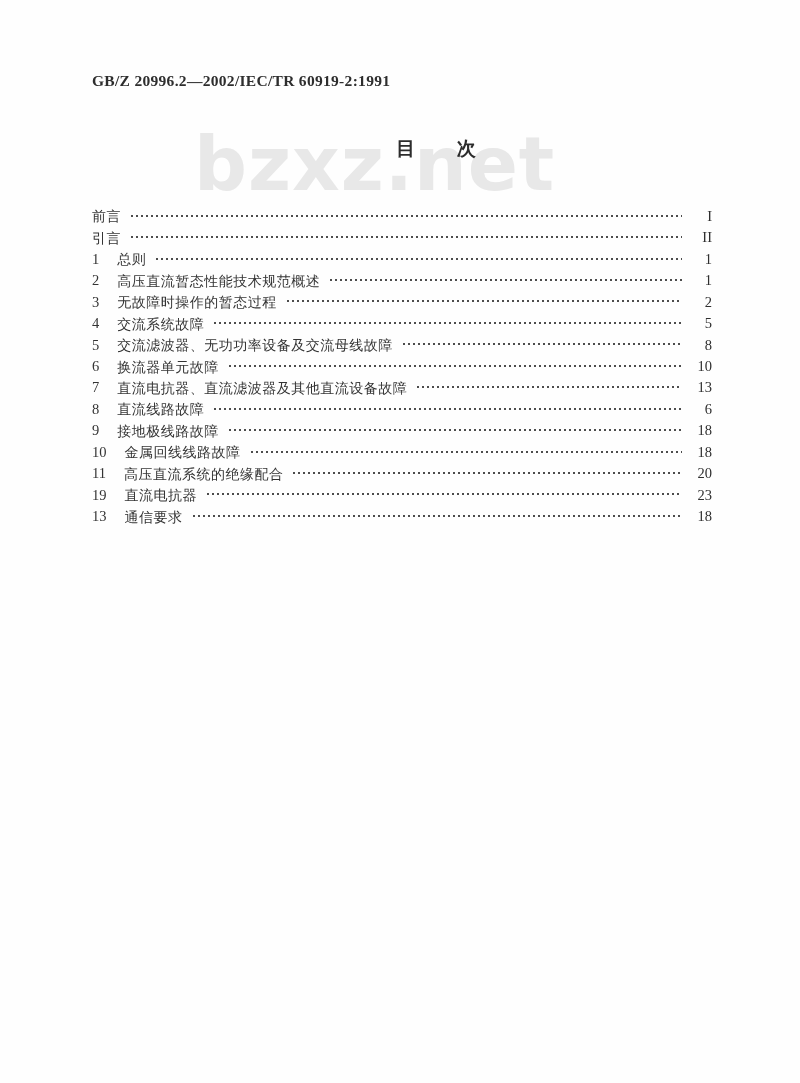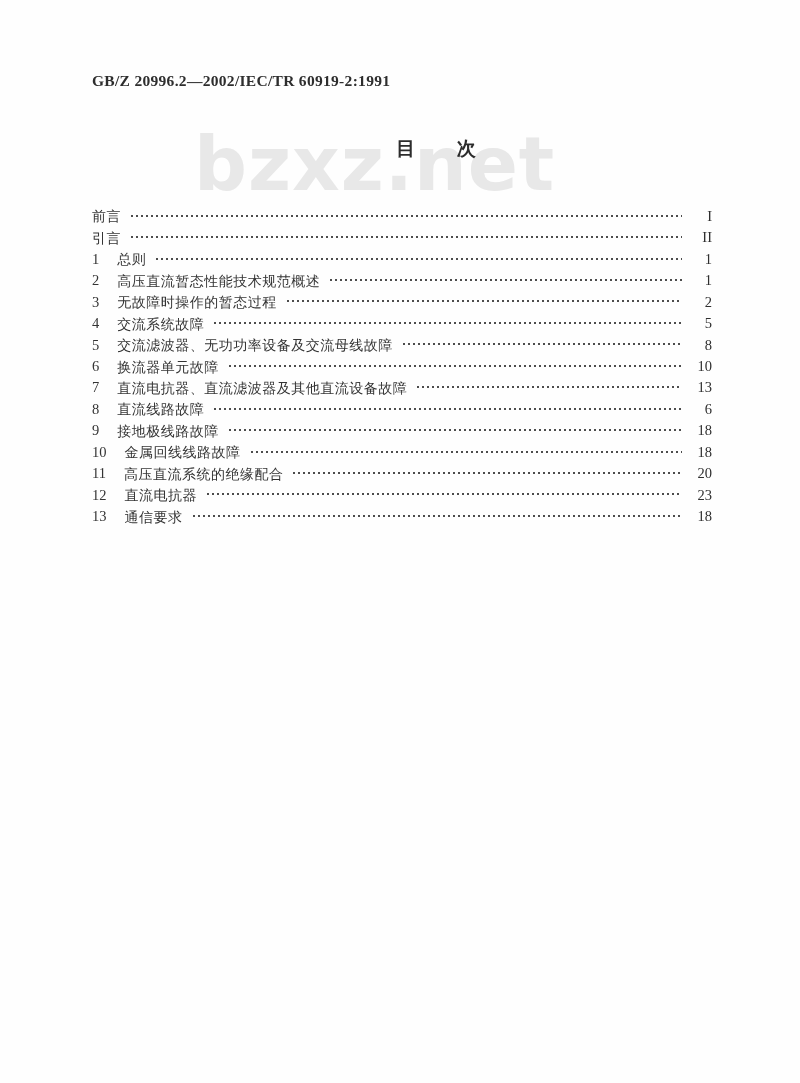--- a/index.html
+++ b/index.html
@@ -210,21 +210,21 @@
   </div>
 
   <div class="toc-row">
     <span class="toc-num">11</span>
     <span class="toc-label">高压直流系统的绝缘配合</span>
     <span class="toc-leader"></span>
     <span class="toc-page">20</span>
   </div>
 
   <div class="toc-row">
-    <span class="toc-num">12</span>
+    <span class="toc-num">19</span>
     <span class="toc-label">直流电抗器</span>
     <span class="toc-leader"></span>
     <span class="toc-page">23</span>
   </div>
 
   <div class="toc-row">
     <span class="toc-num">13</span>
     <span class="toc-label">通信要求</span>
     <span class="toc-leader"></span>
     <span class="toc-page">18</span>

